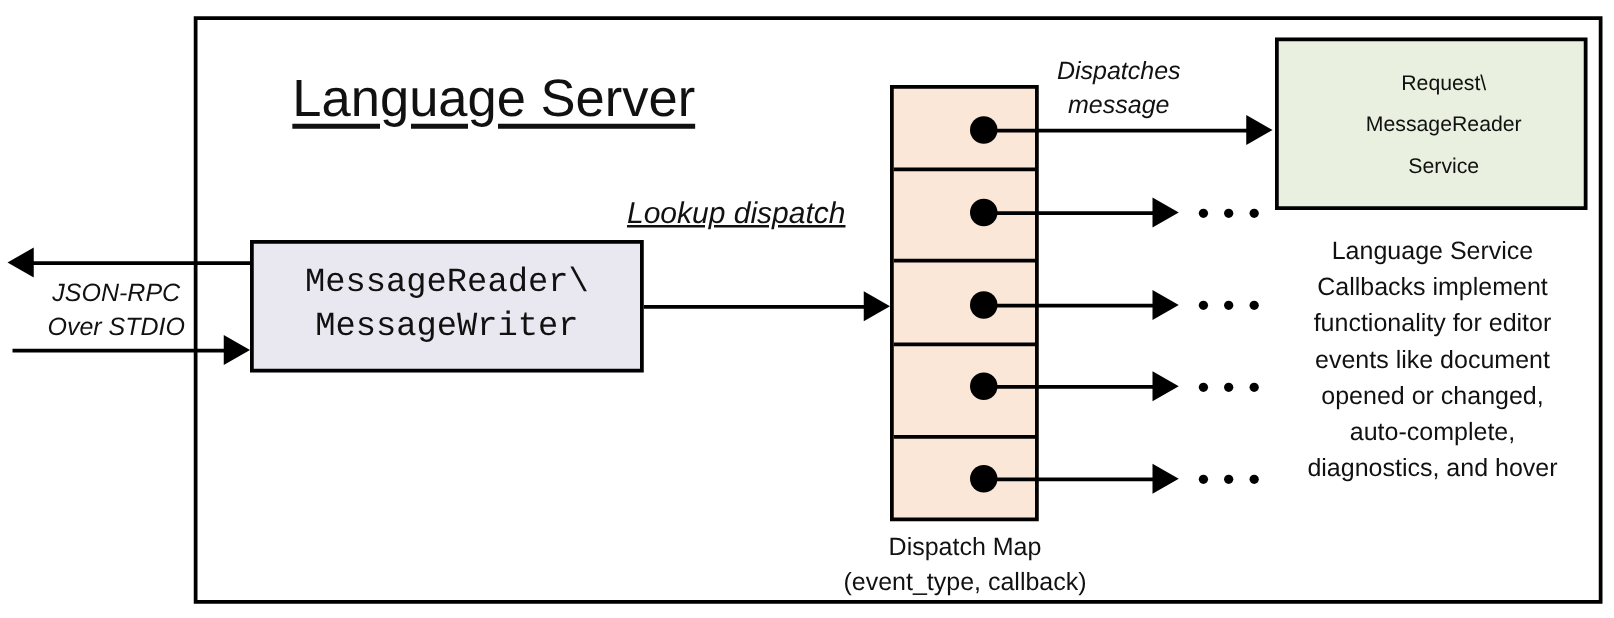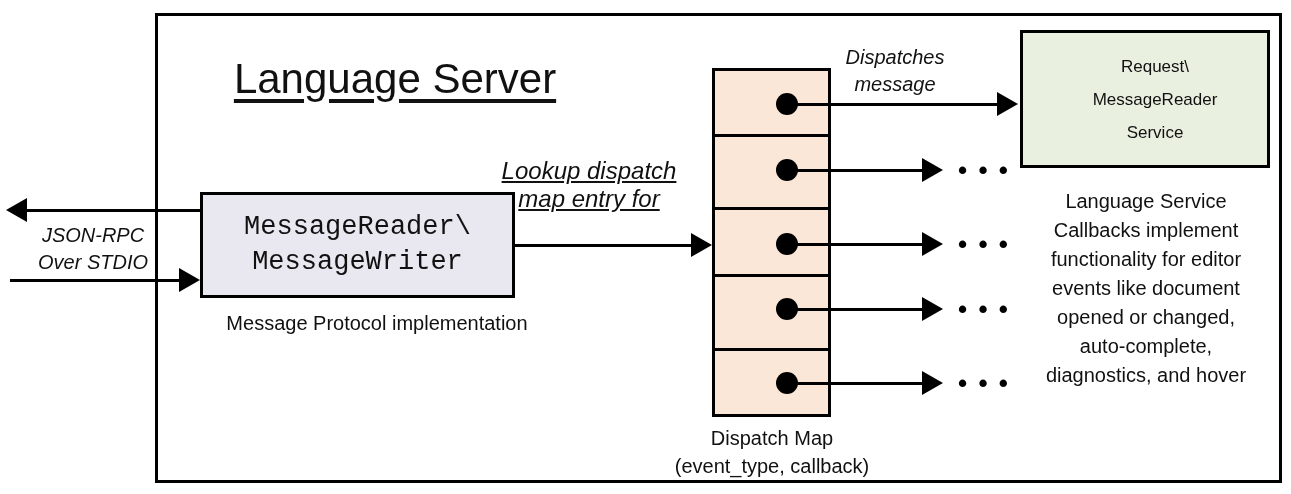--- a/index.html
+++ b/index.html
@@ -110,29 +110,27 @@
     <span>Over STDIO</span>
   </div>
 
   <div class="node msg-box">
     <div>
       <span style="display:block">MessageReader\</span>
       <span style="display:block">MessageWriter</span>
     </div>
   </div>
   <div class="label msg-caption">
-    <span>Message Protocol implementation</span>
   </div>
 
   <div class="hline" style="left:515px;top:244px;width:178px;"></div>
   <div class="arrowhead right" style="left:691px;top:233px;"></div>
 
   <div class="label italic lookup-label">
     <span>Lookup dispatch</span>
-    <span>map entry for</span>
   </div>
 
   <div class="dispatch-map">
     <div class="map-divider" style="top:63px;"></div>
     <div class="map-divider" style="top:136px;"></div>
     <div class="map-divider" style="top:203px;"></div>
     <div class="map-divider" style="top:277px;"></div>
   </div>
 
   <div class="dot" style="left:776px;top:93px;"></div>

